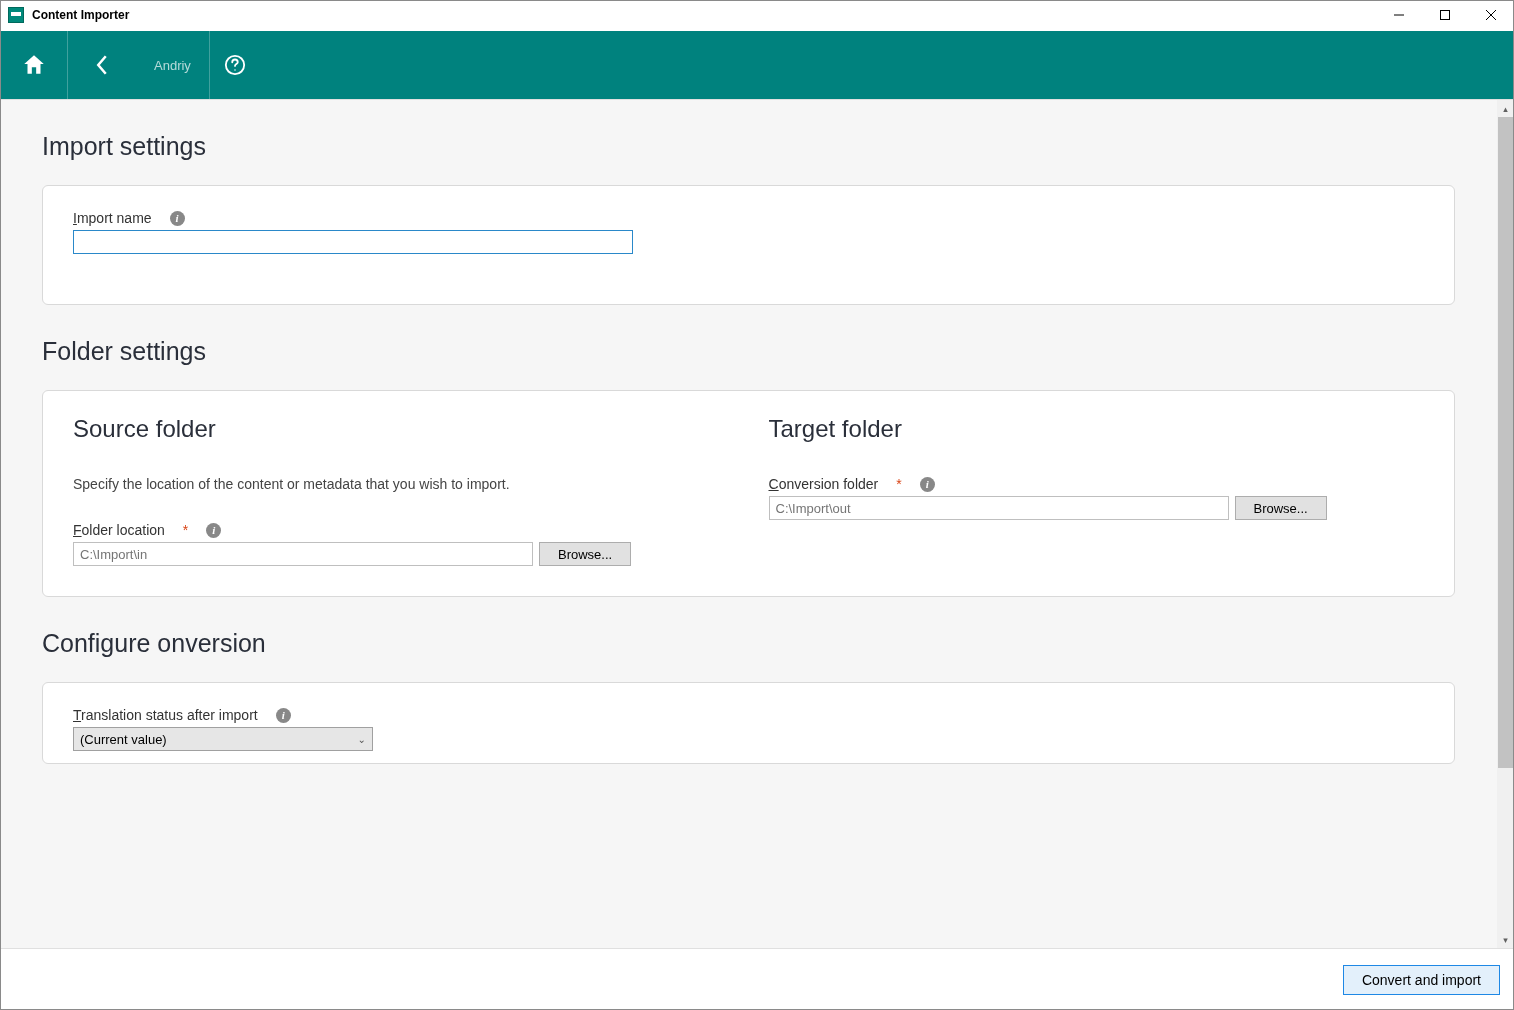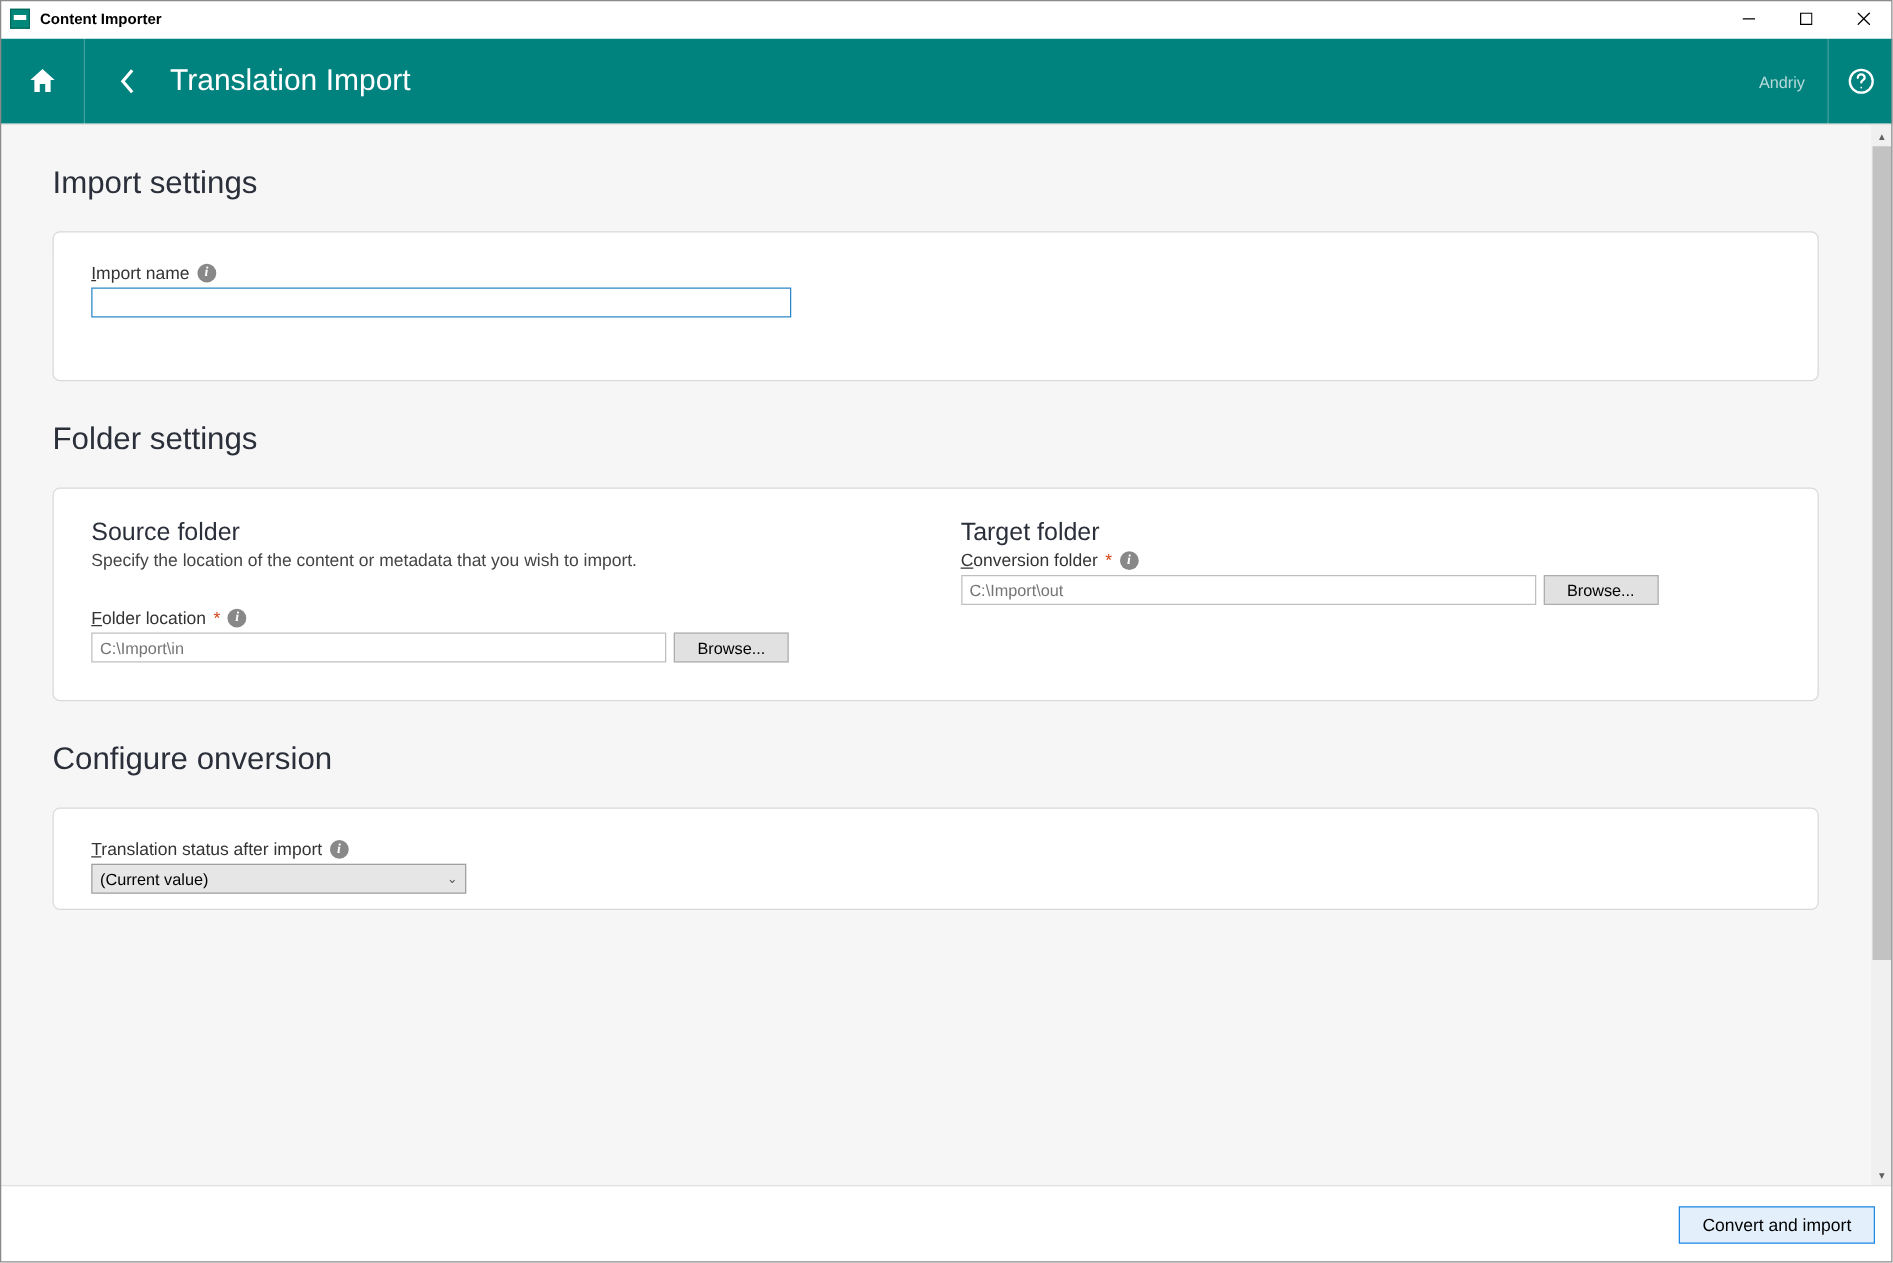--- a/index.html
+++ b/index.html
@@ -137,21 +137,21 @@
       background: #ffffff;
       padding: 24px 30px 30px 30px;
     }
 
     .field-label {
       font-size: 14px;
       color: #333;
       margin-bottom: 4px;
       display: flex;
       align-items: center;
-      gap: 6px;
+      gap: 18px;
     }
     .required { color: #d84315; font-size: 14px; }
     .info-icon {
       width: 15px; height: 15px; border-radius: 50%;
       background: #888;
       color: white;
       font-size: 11px;
       font-weight: bold;
       display: inline-flex;
       align-items: center; justify-content: center;
@@ -186,24 +186,24 @@
       font-size: 13px;
       cursor: pointer;
     }
 
     .two-col {
       display: flex;
       gap: 40px;
     }
     .col { flex: 1; }
     .sub-title {
-      font-size: 20px;
+      font-size: 24px;
       color: #2a2f3a;
       font-weight: 400;
-      margin-bottom: 2px;
+      margin-bottom: 33px;
     }
     .sub-desc {
       font-size: 14px;
       color: #444;
       margin-bottom: 30px;
     }
 
     .select {
       width: 300px;
       height: 24px;
@@ -273,21 +273,20 @@
   <div class="home-cell">
     <svg width="26" height="26" viewBox="0 0 24 24" fill="#fff">
         <path d="M12 3l9 8h-3v9h-4v-6h-4v6H6v-9H3z"></path>
       </svg>
   </div>
   <div class="back-cell">
     <svg width="14" height="20" viewBox="0 0 10 16" fill="none" stroke="#fff" stroke-width="2">
         <polyline points="8,1 2,8 8,15"></polyline>
       </svg>
   </div>
-  <div class="header-title">Translation Import</div>
   <div class="user-cell">Andriy</div>
   <div class="help-cell">
     <svg width="22" height="22" viewBox="0 0 24 24" fill="none" stroke="#fff" stroke-width="2">
         <circle cx="12" cy="12" r="10"></circle>
         <path d="M9 9a3 3 0 116 0c0 2-3 2-3 4" stroke-linecap="round"></path>
         <circle cx="12" cy="17.5" r="0.8" fill="#fff" stroke="none"></circle>
       </svg>
   </div>
 </div>
 

